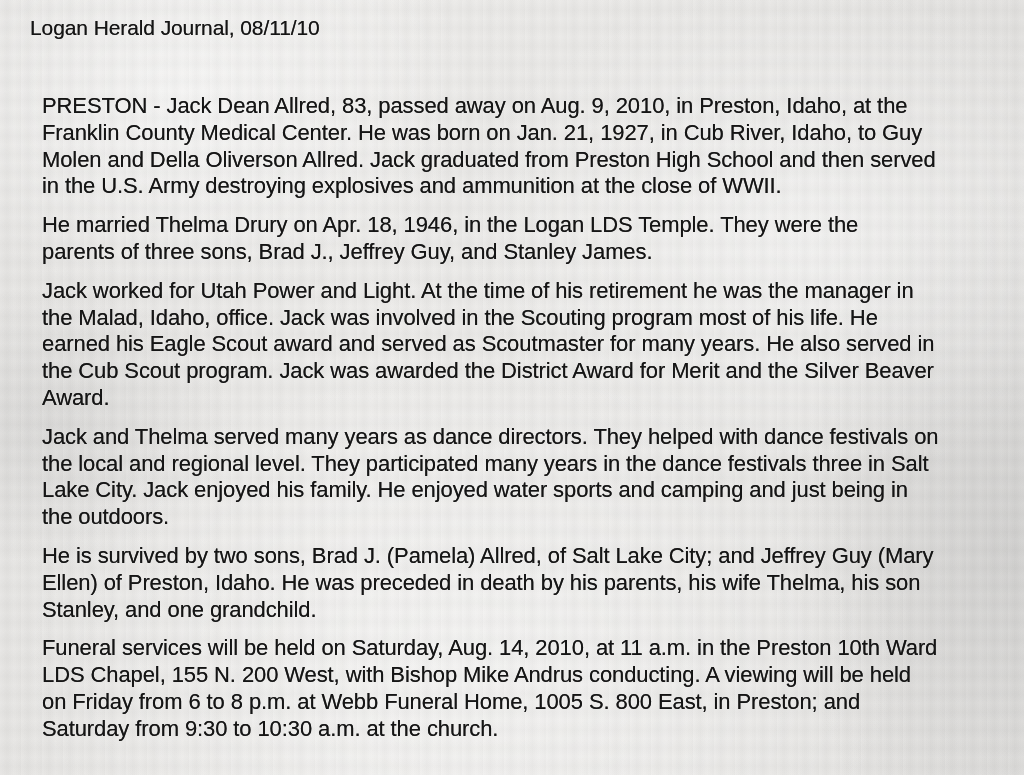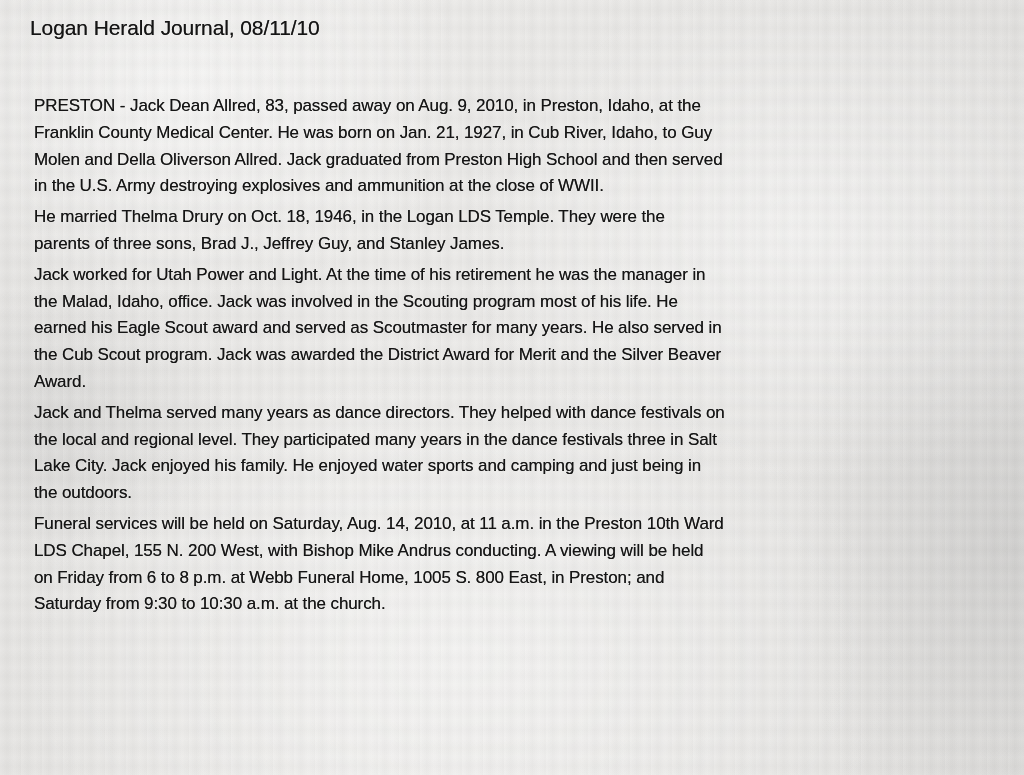--- a/index.html
+++ b/index.html
@@ -41,49 +41,52 @@
     padding: 15px 28px 0 30px;
   }
   .masthead {
     font-size: 21px;
     line-height: 26px;
     letter-spacing: -0.1px;
     text-shadow: 0 0 0.5px rgba(0,0,0,0.65);
     margin: 0 0 52px 0;
   }
   .body-text p {
-    margin: 4px;
-    font-size: 17px;
+    margin: 12px;
+    font-size: 22px;
     line-height: 26.8px;
     letter-spacing: -0.1px;
     white-space: pre-line;
     text-shadow: 0 0 0.5px rgba(0,0,0,0.65);
   }
 </style>
 </head>
 <body>
 
 <div class="scan-page">
   <div class="content">
     <div class="masthead">Logan Herald Journal, 08/11/10</div>
     <div class="body-text">
       <p>PRESTON - Jack Dean Allred, 83, passed away on Aug. 9, 2010, in Preston, Idaho, at the
 Franklin County Medical Center. He was born on Jan. 21, 1927, in Cub River, Idaho, to Guy
 Molen and Della Oliverson Allred. Jack graduated from Preston High School and then served
 in the U.S. Army destroying explosives and ammunition at the close of WWII.</p>
-      <p>He married Thelma Drury on Oct. 18, 1946, in the Logan LDS Temple. They were the
+      <p>He married Thelma Drury on Apr. 18, 1946, in the Logan LDS Temple. They were the
 parents of three sons, Brad J., Jeffrey Guy, and Stanley James.</p>
       <p>Jack worked for Utah Power and Light. At the time of his retirement he was the manager in
 the Malad, Idaho, office. Jack was involved in the Scouting program most of his life. He
 earned his Eagle Scout award and served as Scoutmaster for many years. He also served in
 the Cub Scout program. Jack was awarded the District Award for Merit and the Silver Beaver
 Award.</p>
       <p>Jack and Thelma served many years as dance directors. They helped with dance festivals on
 the local and regional level. They participated many years in the dance festivals three in Salt
 Lake City. Jack enjoyed his family. He enjoyed water sports and camping and just being in
 the outdoors.</p>
+      <p>He is survived by two sons, Brad J. (Pamela) Allred, of Salt Lake City; and Jeffrey Guy (Mary
+Ellen) of Preston, Idaho. He was preceded in death by his parents, his wife Thelma, his son
+Stanley, and one grandchild.</p>
       <p>Funeral services will be held on Saturday, Aug. 14, 2010, at 11 a.m. in the Preston 10th Ward
 LDS Chapel, 155 N. 200 West, with Bishop Mike Andrus conducting. A viewing will be held
 on Friday from 6 to 8 p.m. at Webb Funeral Home, 1005 S. 800 East, in Preston; and
 Saturday from 9:30 to 10:30 a.m. at the church.</p>
     </div>
   </div>
 </div>
 
 </body></html>

